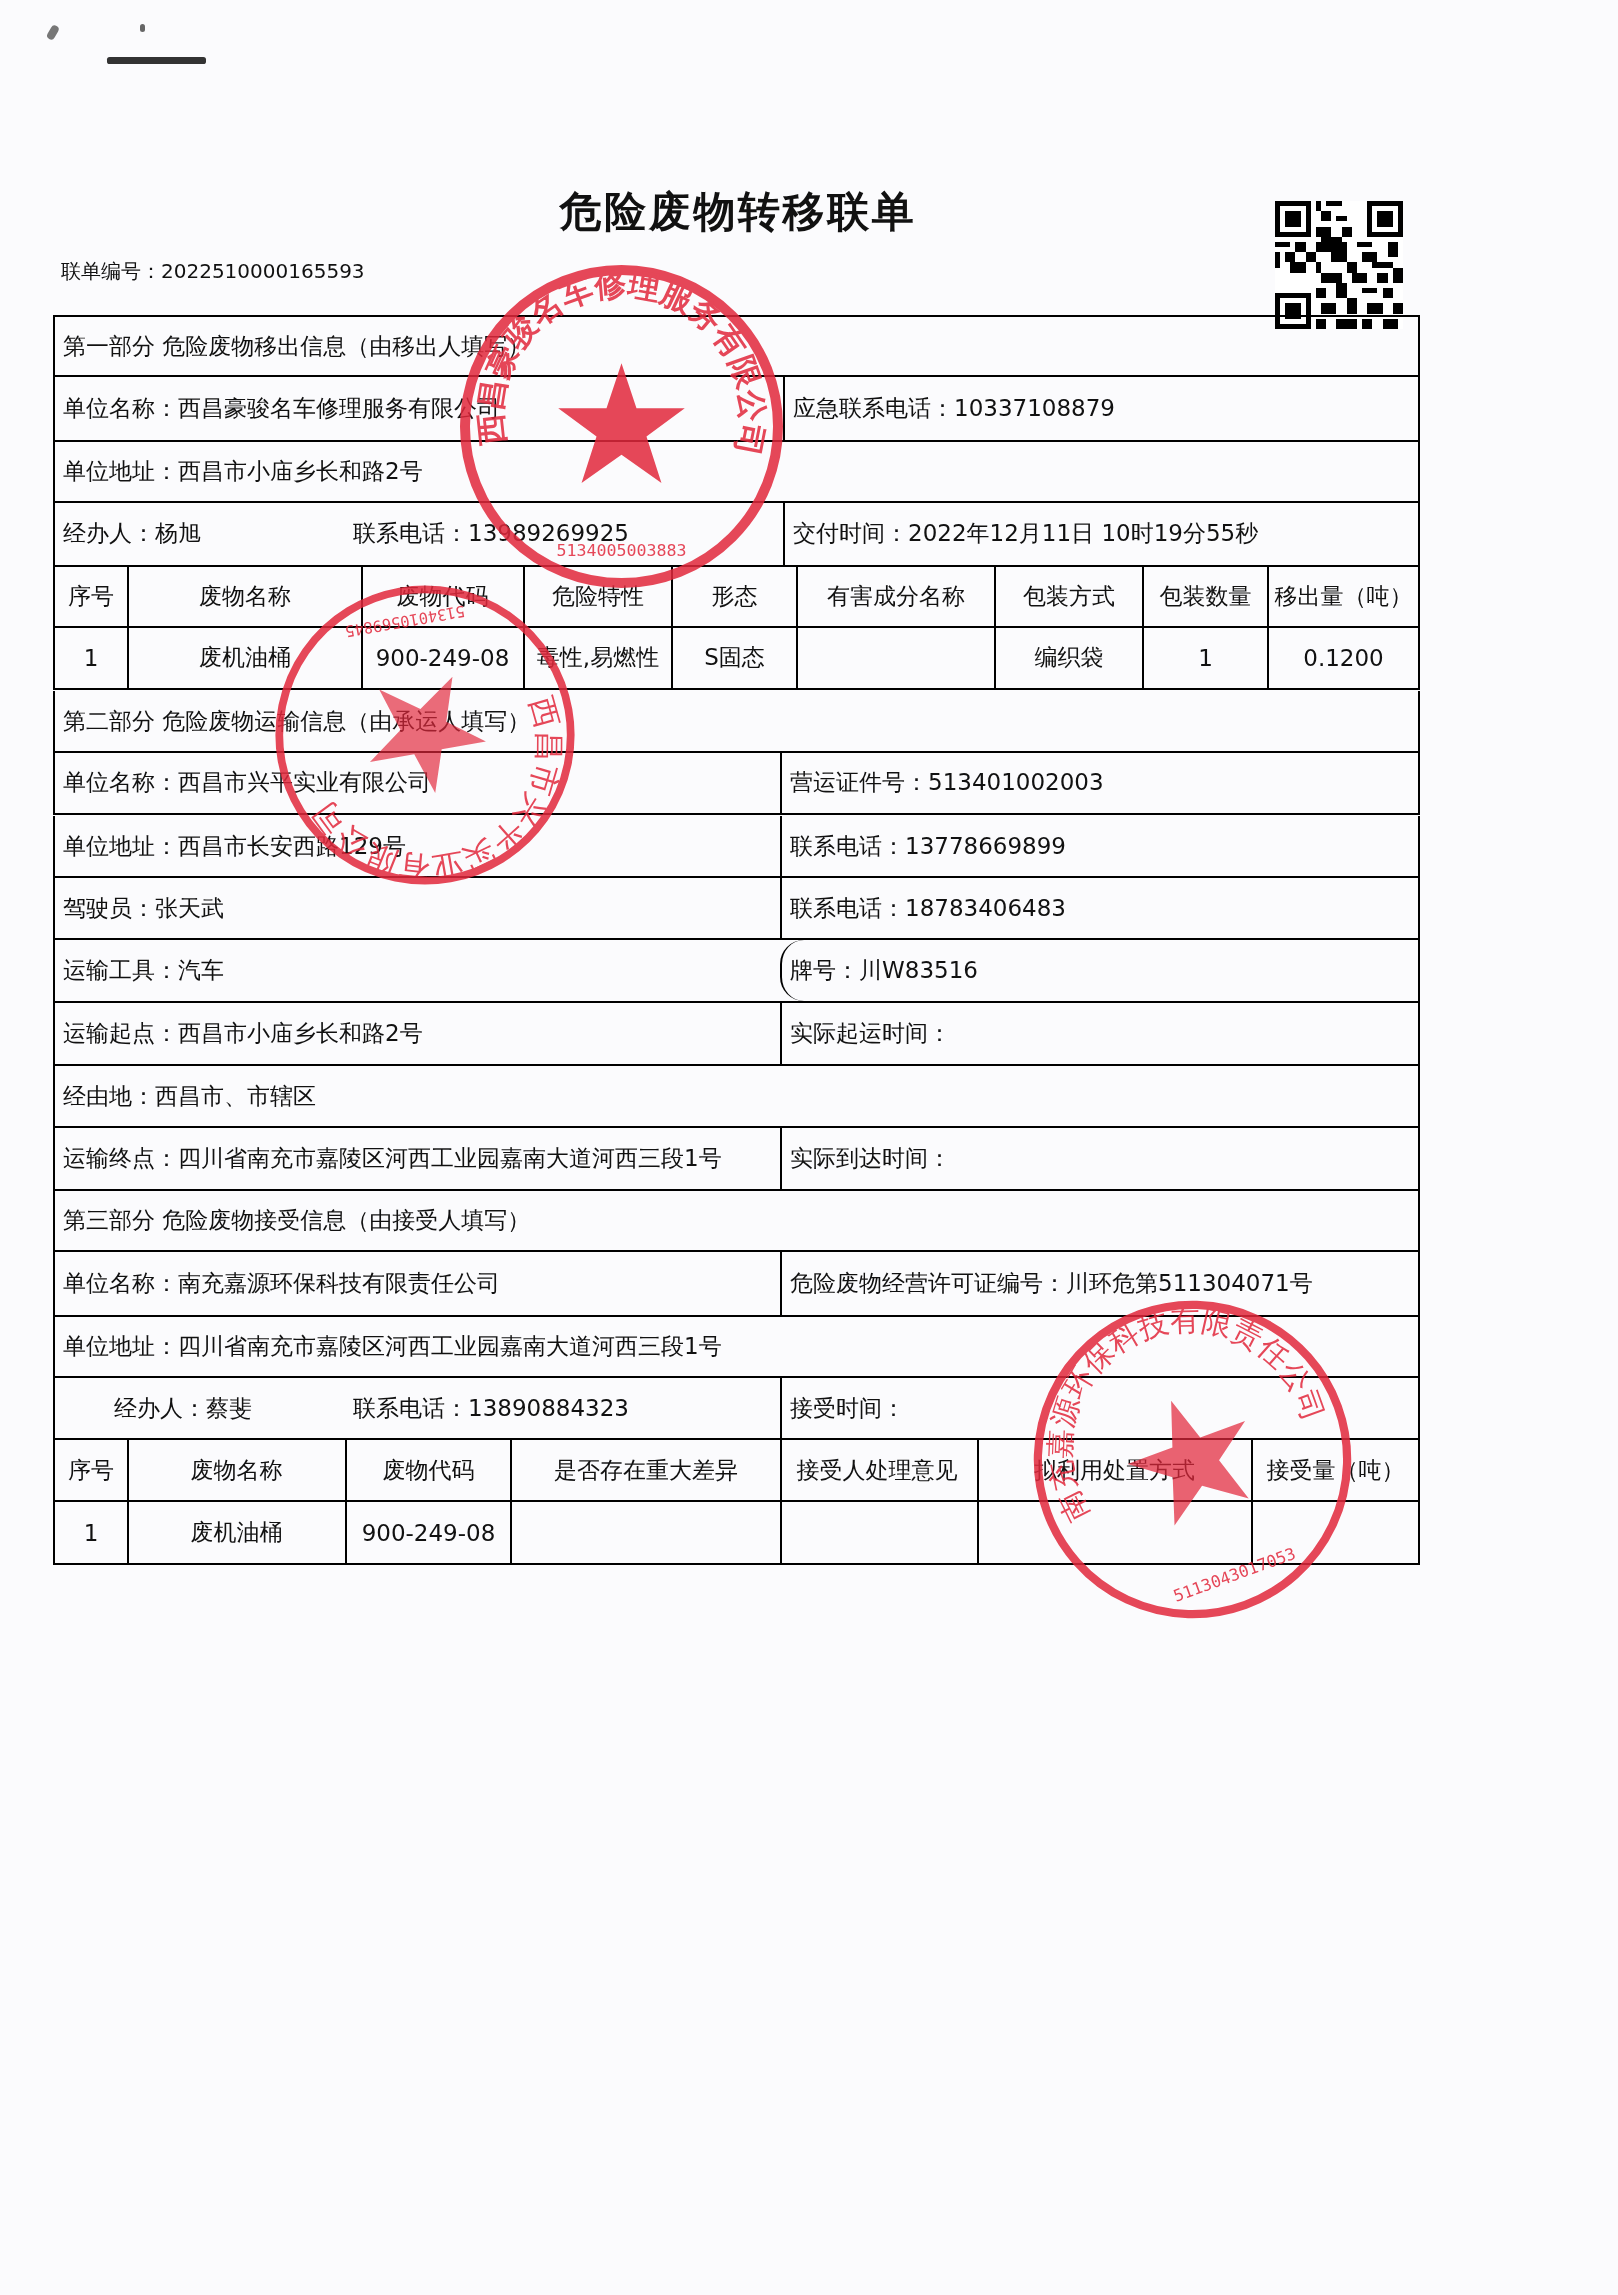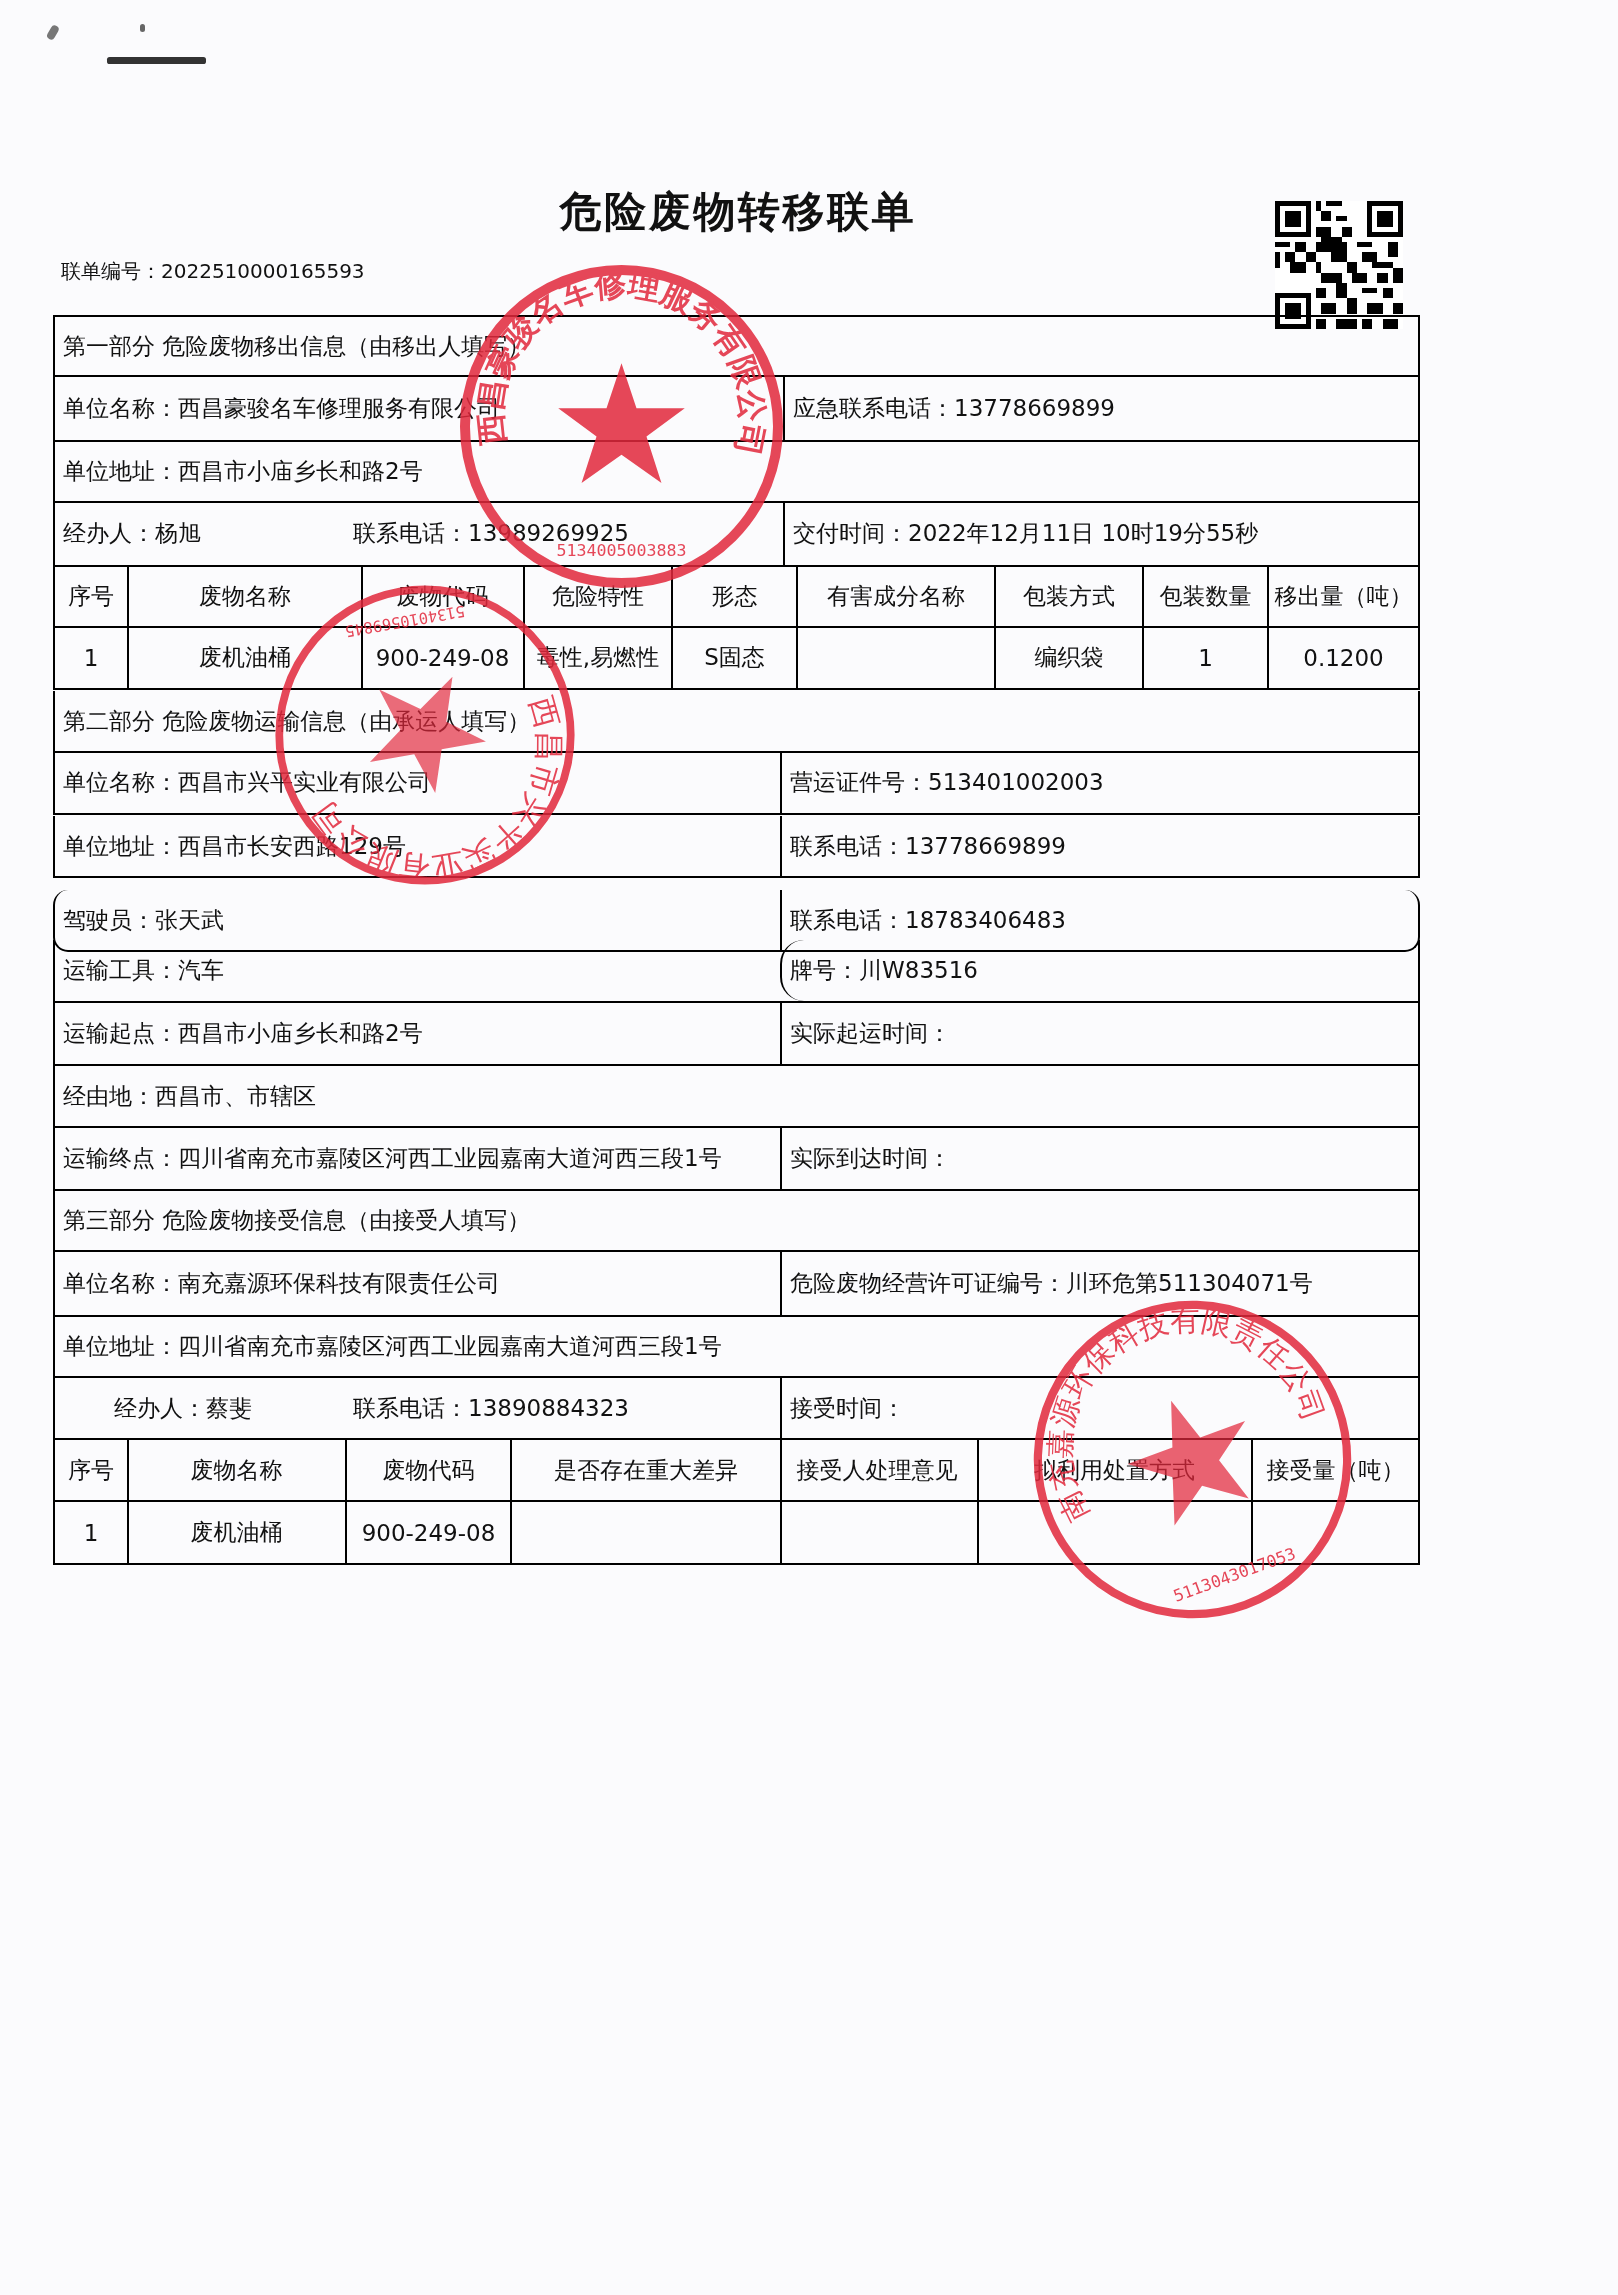--- a/index.html
+++ b/index.html
@@ -92,21 +92,21 @@
   </g>
 </svg>
 
 <div class="sheet" style="top:315px;">
   <div class="sec" style="top:0;height:0;"></div>
   <div class="row" style="top:0;height:62px;border-top:2.6px solid #000;border-left:2.6px solid #000;border-right:2.6px solid #000;">
     <div class="cell" style="left:0;width:100%;">第一部分 危险废物移出信息（由移出人填写）</div>
   </div>
   <div class="row" style="top:62px;height:65px;border-left:2.6px solid #000;border-right:2.6px solid #000;">
     <div class="cell" style="left:0;width:728px;">单位名称：西昌豪骏名车修理服务有限公司</div>
-    <div class="cell vl" style="left:728px;right:0;">应急联系电话：13778669899</div>
+    <div class="cell vl" style="left:728px;right:0;">应急联系电话：10337108879</div>
   </div>
   <div class="row" style="top:127px;height:61px;border-left:2.6px solid #000;border-right:2.6px solid #000;">
     <div class="cell" style="left:0;width:100%;">单位地址：西昌市小庙乡长和路2号</div>
   </div>
   <div class="row" style="top:187px;height:65px;border-left:2.6px solid #000;border-right:2.6px solid #000;">
     <div class="cell" style="left:0;width:290px;">经办人：杨旭</div>
     <div class="cell" style="left:290px;width:438px;">联系电话：13989269925</div>
     <div class="cell vl" style="left:728px;right:0;">交付时间：2022年12月11日 10时19分55秒</div>
   </div>
 
@@ -137,21 +137,21 @@
     <div class="cell" style="left:0;width:100%;">第二部分 危险废物运输信息（由承运人填写）</div>
   </div>
   <div class="row" style="top:437px;height:63px;border-left:2.6px solid #000;border-right:2.6px solid #000;">
     <div class="cell" style="left:0;width:725px;">单位名称：西昌市兴平实业有限公司</div>
     <div class="cell vl" style="left:725px;right:0;">营运证件号：513401002003</div>
   </div>
   <div class="row" style="top:501px;height:62px;border-left:2.6px solid #000;border-right:2.6px solid #000;">
     <div class="cell" style="left:0;width:725px;">单位地址：西昌市长安西路129号</div>
     <div class="cell vl" style="left:725px;right:0;">联系电话：13778669899</div>
   </div>
-  <div class="row" style="top:575px;height:62px;border-left:2.6px solid #000;border-right:2.6px solid #000;border-radius:15px;">
+  <div class="row" style="top:563px;height:62px;border-left:2.6px solid #000;border-right:2.6px solid #000;">
     <div class="cell" style="left:0;width:725px;">驾驶员：张天武</div>
     <div class="cell vl" style="left:725px;right:0;">联系电话：18783406483</div>
   </div>
   <div class="row" style="top:625px;height:63px;border-left:2.6px solid #000;border-right:2.6px solid #000;">
     <div class="cell" style="left:0;width:725px;">运输工具：汽车</div>
     <div class="cell vl" style="left:725px;right:0;border-radius:24px;">牌号：川W83516</div>
   </div>
   <div class="row" style="top:688px;height:63px;border-left:2.6px solid #000;border-right:2.6px solid #000;">
     <div class="cell" style="left:0;width:725px;">运输起点：西昌市小庙乡长和路2号</div>
     <div class="cell vl" style="left:725px;right:0;">实际起运时间：</div>

